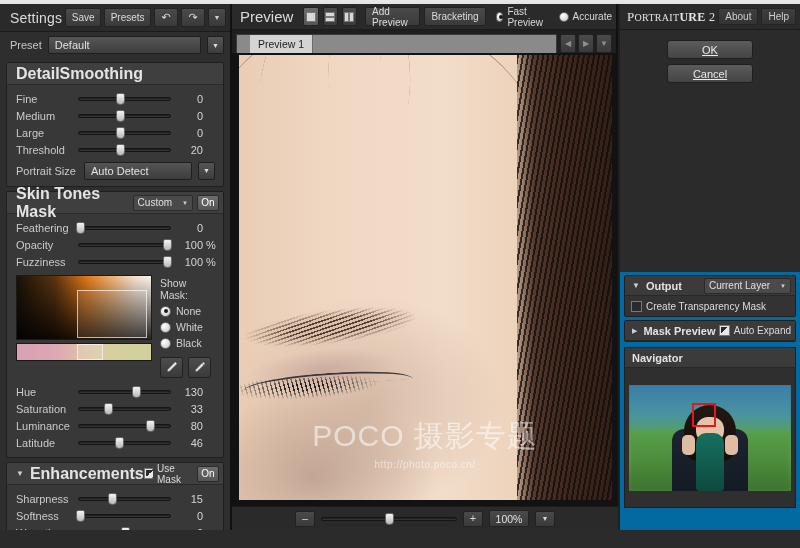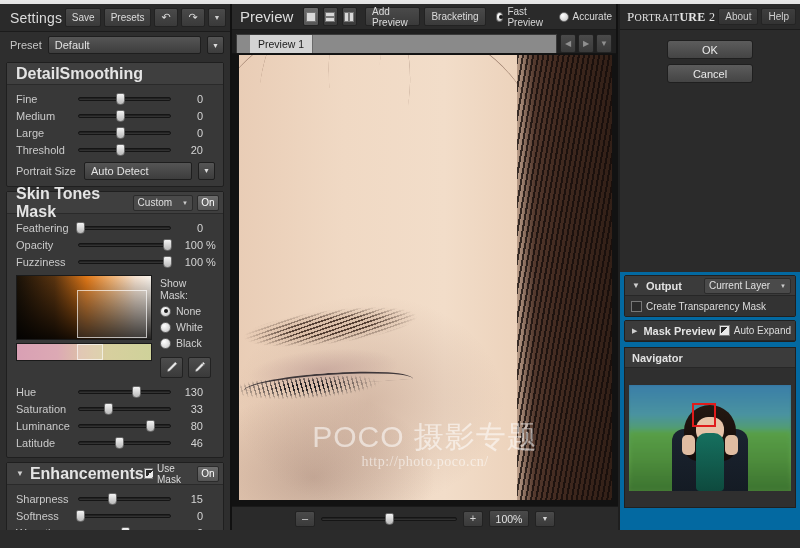--- a/index.html
+++ b/index.html
@@ -339,22 +339,22 @@
   .watermark {
     position: absolute; left: 0; right: 0; bottom: 30px;
     text-align: center; pointer-events: none;
   }
   .wm-main {
     font-size: 30px; color: rgba(255,255,255,.55);
     letter-spacing: 1px; line-height: 1;
     font-family: "Liberation Sans", sans-serif;
   }
   .wm-sub {
-    font-size: 14px; color: rgba(255,255,255,.55);
-    letter-spacing: .5px; margin-top: 2px; font-family: Liberation Serif, serif;
+    font-size: 10px; color: rgba(255,255,255,.55);
+    letter-spacing: .5px; margin-top: 8px;
   }
 
   .zoombar {
     position: absolute; bottom: 0; left: 0;
     width: 386px; height: 24px;
     background: #2a2a2a; border-top: 1px solid #1a1a1a;
     display: flex; align-items: center; justify-content: center; gap: 6px;
   }
   .zbtn {
     width: 20px; height: 16px;
@@ -404,21 +404,21 @@
   }
   .okzone {
     padding: 10px 0 0 0; text-align: center;
     background: #2b2b2b; height: 242px;
   }
   .bigbtn {
     width: 86px; height: 19px; margin: 0 auto 5px auto;
     background: linear-gradient(#5c5c5c, #444);
     border: 1px solid #1f1f1f; border-radius: 3px;
     font-size: 11px; color: #eaeaea;
-    display: flex; align-items: center; justify-content: center;
+    display: flex; align-items: center; justify-content: center; text-decoration: underline;
   }
   .rsection {
     margin: 3px 4px 0 4px;
     background: #333; border: 1px solid #202020; border-radius: 2px;
   }
   .rsec-head {
     height: 20px; display: flex; align-items: center;
     padding: 0 4px 0 7px; background: #3b3b3b;
     border-bottom: 1px solid #272727;
   }

